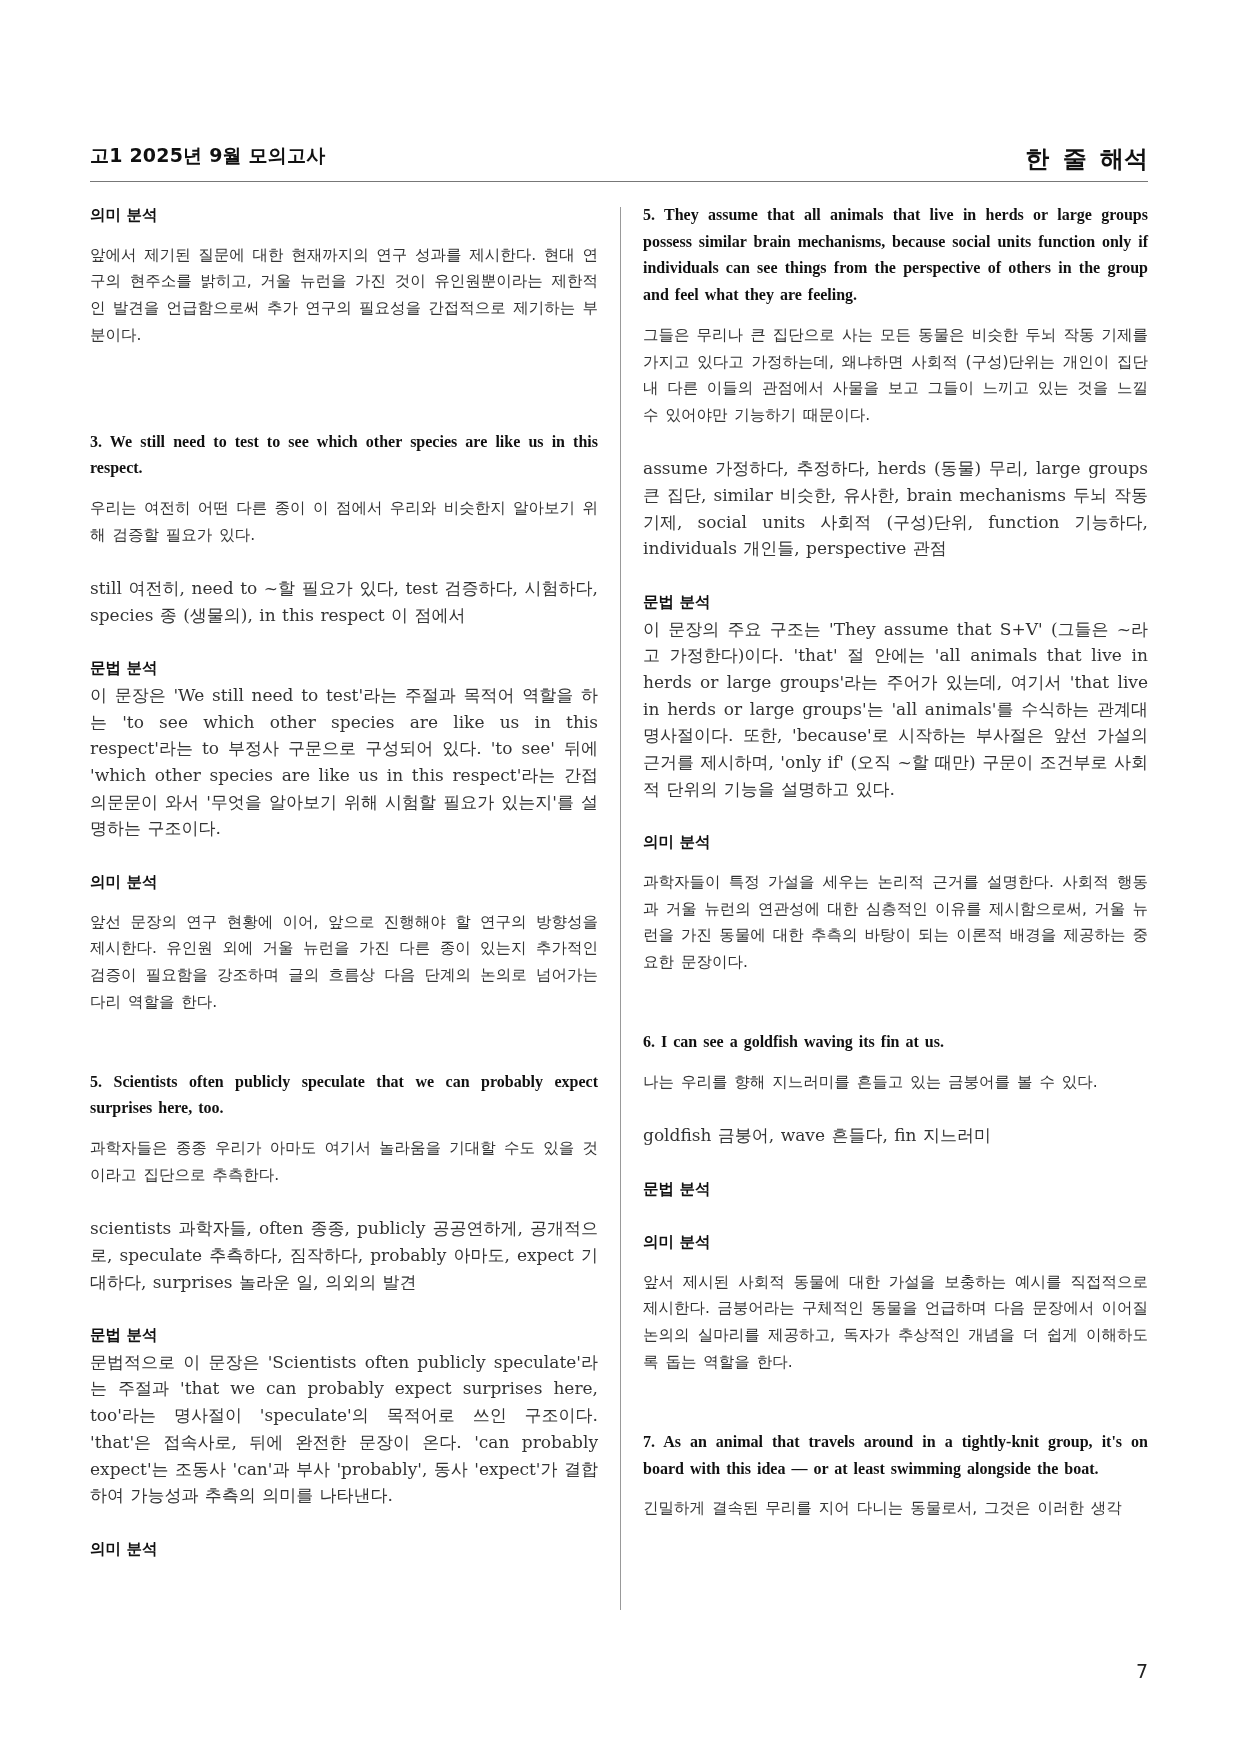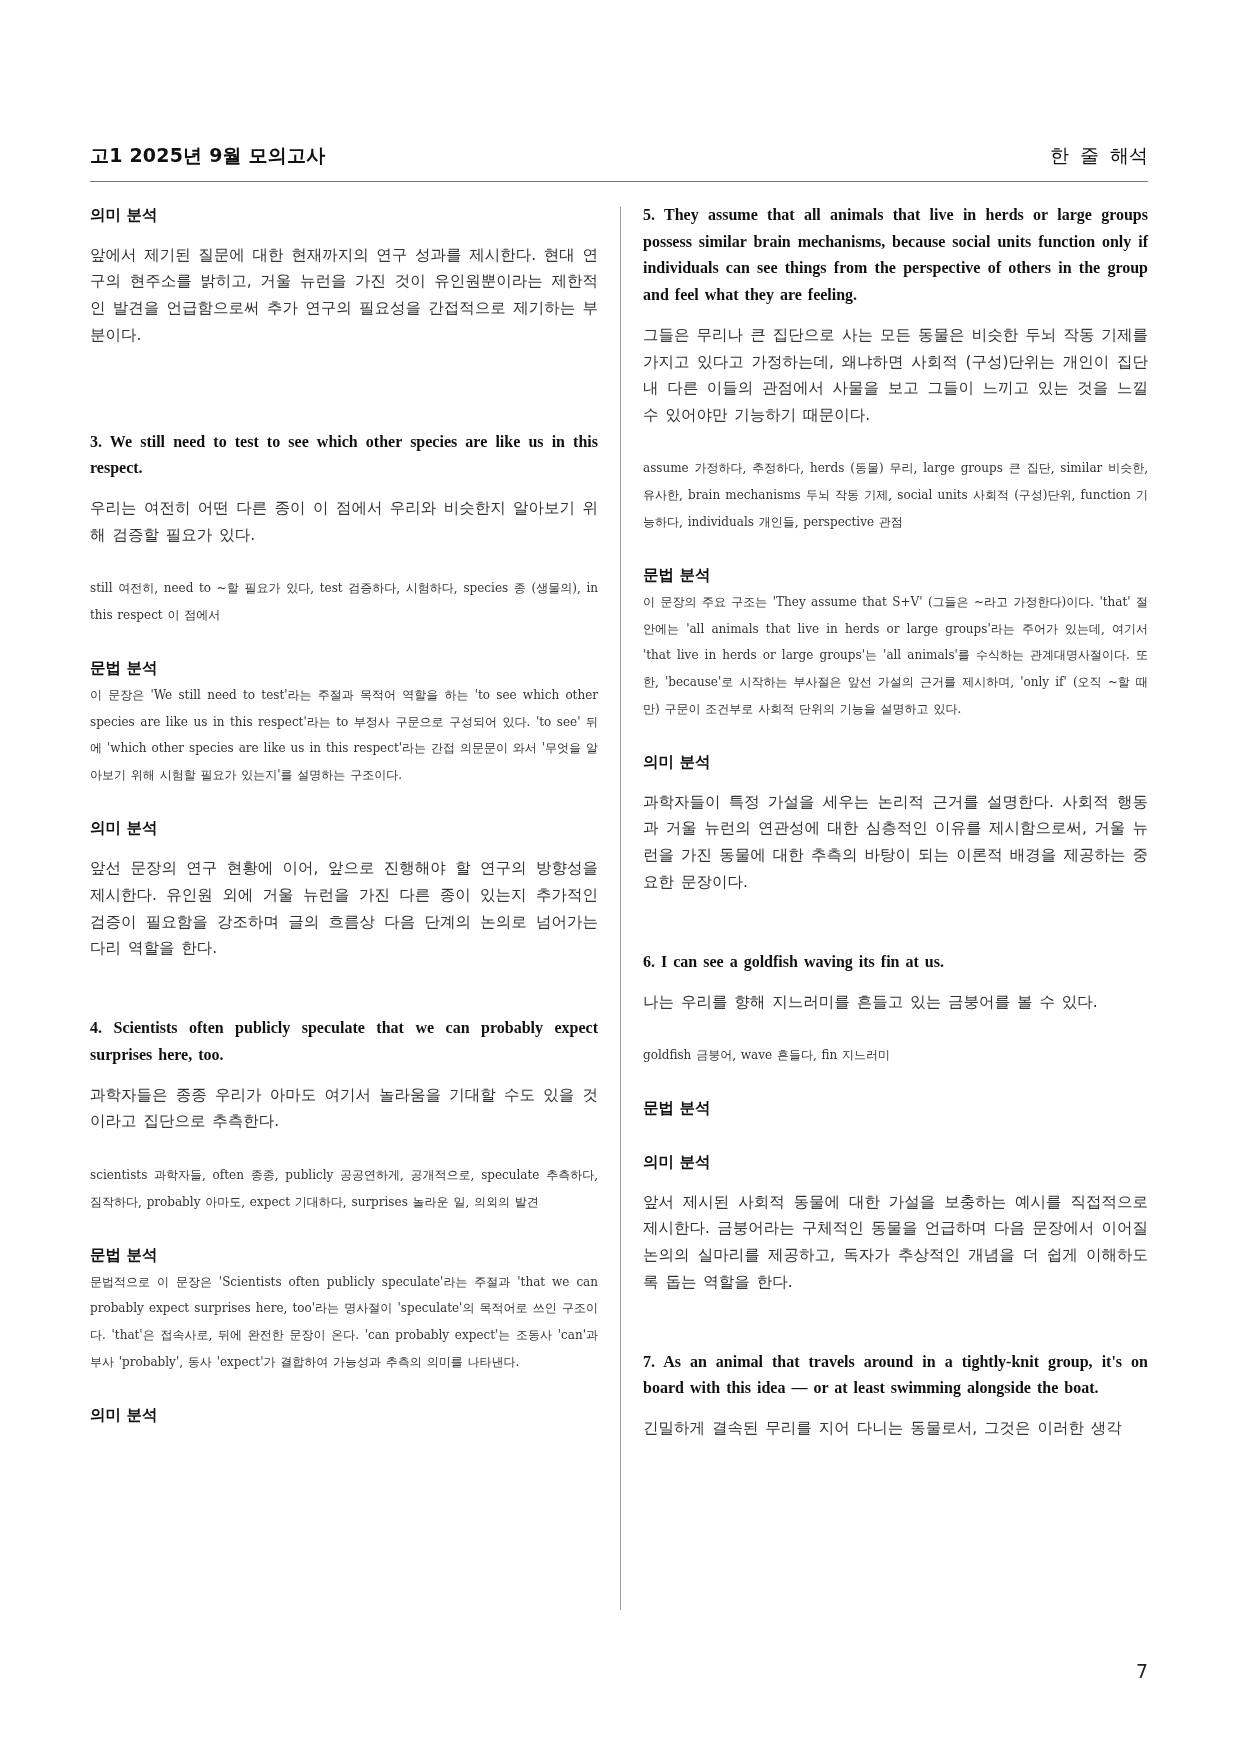--- a/index.html
+++ b/index.html
@@ -1,28 +1,28 @@
 <!DOCTYPE html>
 <html><head>
 <meta charset="utf-8">
 <style>
   html, body { margin: 0; padding: 0; background: #ffffff; }
   body { width: 1240px; height: 1753px; position: relative; overflow: hidden; color: #222; }
   .page { position: absolute; left: 0; top: 0; width: 992px; height: 1753px; background: #fff; }
   .header { position: absolute; left: 90px; top: 143px; width: 1058px; height: 38px; }
   .header-title { position: absolute; left: 0; top: 0; font-family: "DejaVu Sans", sans-serif; font-weight: bold; font-size: 19px; color: #111; letter-spacing: 0.2px; }
-  .header-right { position: absolute; right: 0; top: 0; font-family: "DejaVu Sans", sans-serif; font-weight: normal; font-size: 19px; color: #111; word-spacing: 5px; }
+  .header-right { position: absolute; right: 0; top: 0; font-family: "DejaVu Sans", sans-serif; font-weight: bold; font-size: 24px; color: #111; word-spacing: 5px; }
   .header-rule { position: absolute; left: 90px; top: 181px; width: 1058px; height: 0; border-top: 1.5px solid #777; }
   .col-divider { position: absolute; left: 620px; top: 207px; width: 0; height: 1403px; border-left: 1px solid #999; }
   .col { position: absolute; top: 202px; }
   .col-left { left: 90px; width: 508px; }
   .col-right { left: 643px; width: 505px; }
   .block { margin: 0; }
   .h-label { font-family: "DejaVu Sans", sans-serif; font-weight: bold; font-size: 15.5px; line-height: 26.7px; color: #111; }
-  .p-text { font-family: "DejaVu Serif", serif; font-size: 12px; line-height: 26.7px; color: #333; text-align: justify; text-justify: inter-word; word-spacing: 1px; }
+  .p-text { font-family: "DejaVu Serif", serif; font-size: 17px; line-height: 26.7px; color: #333; text-align: justify; text-justify: inter-word; word-spacing: 1px; }
   .p-ko { font-family: "DejaVu Sans", sans-serif; font-size: 15.5px; line-height: 26.7px; color: #333; text-align: justify; word-spacing: 2px; margin-top: 13px; }
   .sentence { font-family: Liberation Serif, serif; font-weight: bold; font-size: 16px; line-height: 26.7px; color: #111; text-align: justify; word-spacing: 2px; }
   .gap1 { height: 26.7px; }
   .gap2 { height: 53.4px; }
   .page-number { position: absolute; left: 1120px; top: 1660px; width: 28px; text-align: right; font-family: "DejaVu Sans", sans-serif; font-size: 19px; color: #222; }
 </style>
 </head>
 <body>
 
 <div class="page">
@@ -50,21 +50,21 @@
       <div class="gap1"></div>
       <div class="h-label">문법 분석</div>
       <div class="p-text">이 문장은 'We still need to test'라는 주절과 목적어 역할을 하는 'to see which other species are like us in this respect'라는 to 부정사 구문으로 구성되어 있다. 'to see' 뒤에 'which other species are like us in this respect'라는 간접 의문문이 와서 '무엇을 알아보기 위해 시험할 필요가 있는지'를 설명하는 구조이다.</div>
       <div class="gap1"></div>
       <div class="h-label">의미 분석</div>
       <div class="p-ko">앞선 문장의 연구 현황에 이어, 앞으로 진행해야 할 연구의 방향성을 제시한다. 유인원 외에 거울 뉴런을 가진 다른 종이 있는지 추가적인 검증이 필요함을 강조하며 글의 흐름상 다음 단계의 논의로 넘어가는 다리 역할을 한다.</div>
     </div>
     <div class="gap2"></div>
 
     <div class="block">
-      <div class="sentence">4. Scientists often publicly speculate that we can probably expect surprises here, too.</div>
+      <div class="sentence">5. Scientists often publicly speculate that we can probably expect surprises here, too.</div>
       <div class="p-ko">과학자들은 종종 우리가 아마도 여기서 놀라움을 기대할 수도 있을 것이라고 집단으로 추측한다.</div>
       <div class="gap1"></div>
       <div class="p-text">scientists 과학자들, often 종종, publicly 공공연하게, 공개적으로, speculate 추측하다, 짐작하다, probably 아마도, expect 기대하다, surprises 놀라운 일, 의외의 발견</div>
       <div class="gap1"></div>
       <div class="h-label">문법 분석</div>
       <div class="p-text">문법적으로 이 문장은 'Scientists often publicly speculate'라는 주절과 'that we can probably expect surprises here, too'라는 명사절이 'speculate'의 목적어로 쓰인 구조이다. 'that'은 접속사로, 뒤에 완전한 문장이 온다. 'can probably expect'는 조동사 'can'과 부사 'probably', 동사 'expect'가 결합하여 가능성과 추측의 의미를 나타낸다.</div>
       <div class="gap1"></div>
       <div class="h-label">의미 분석</div>
     </div>
   </div>

